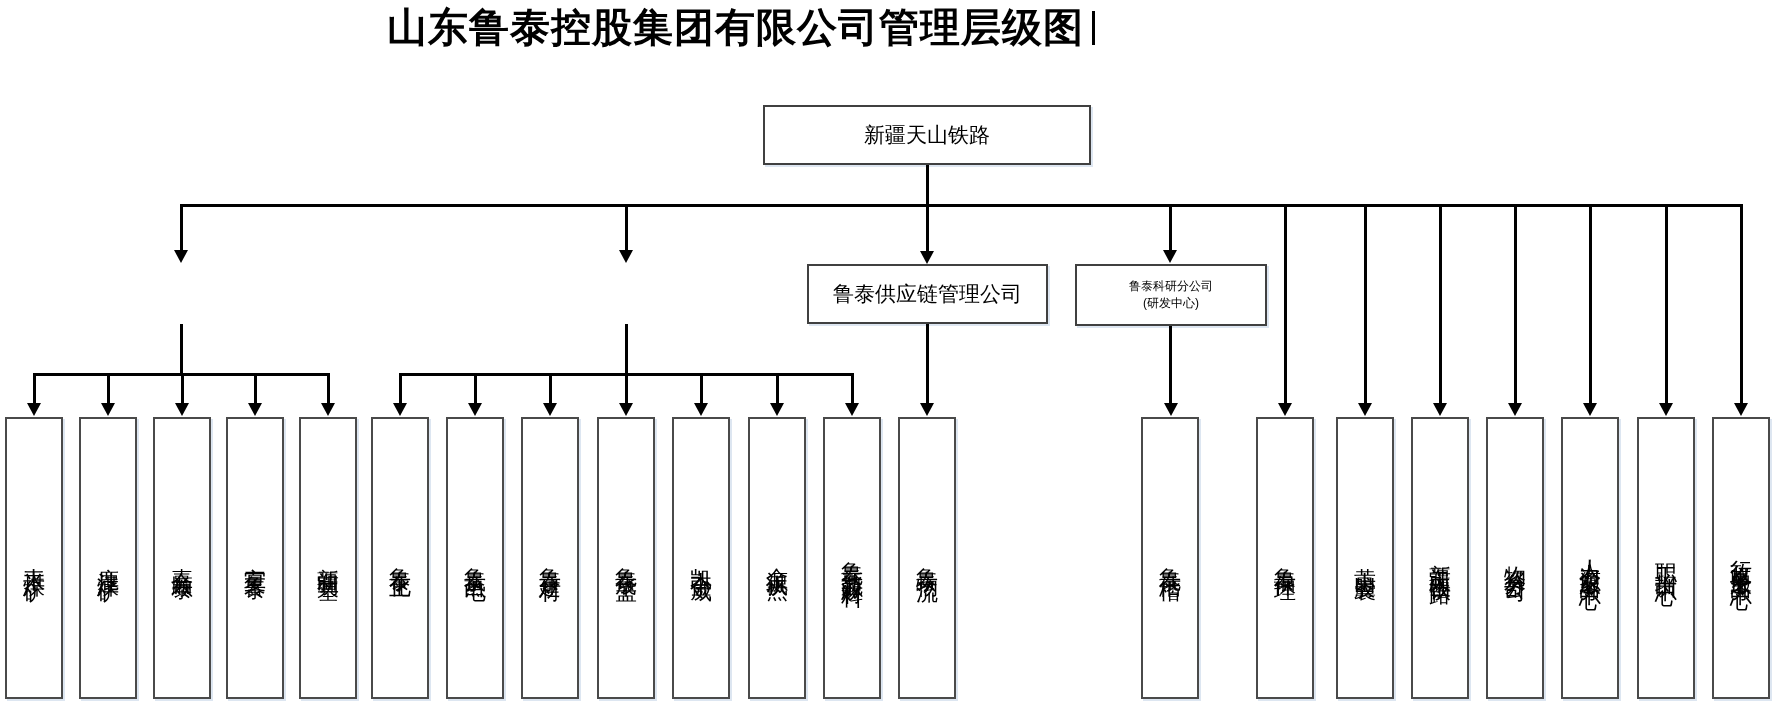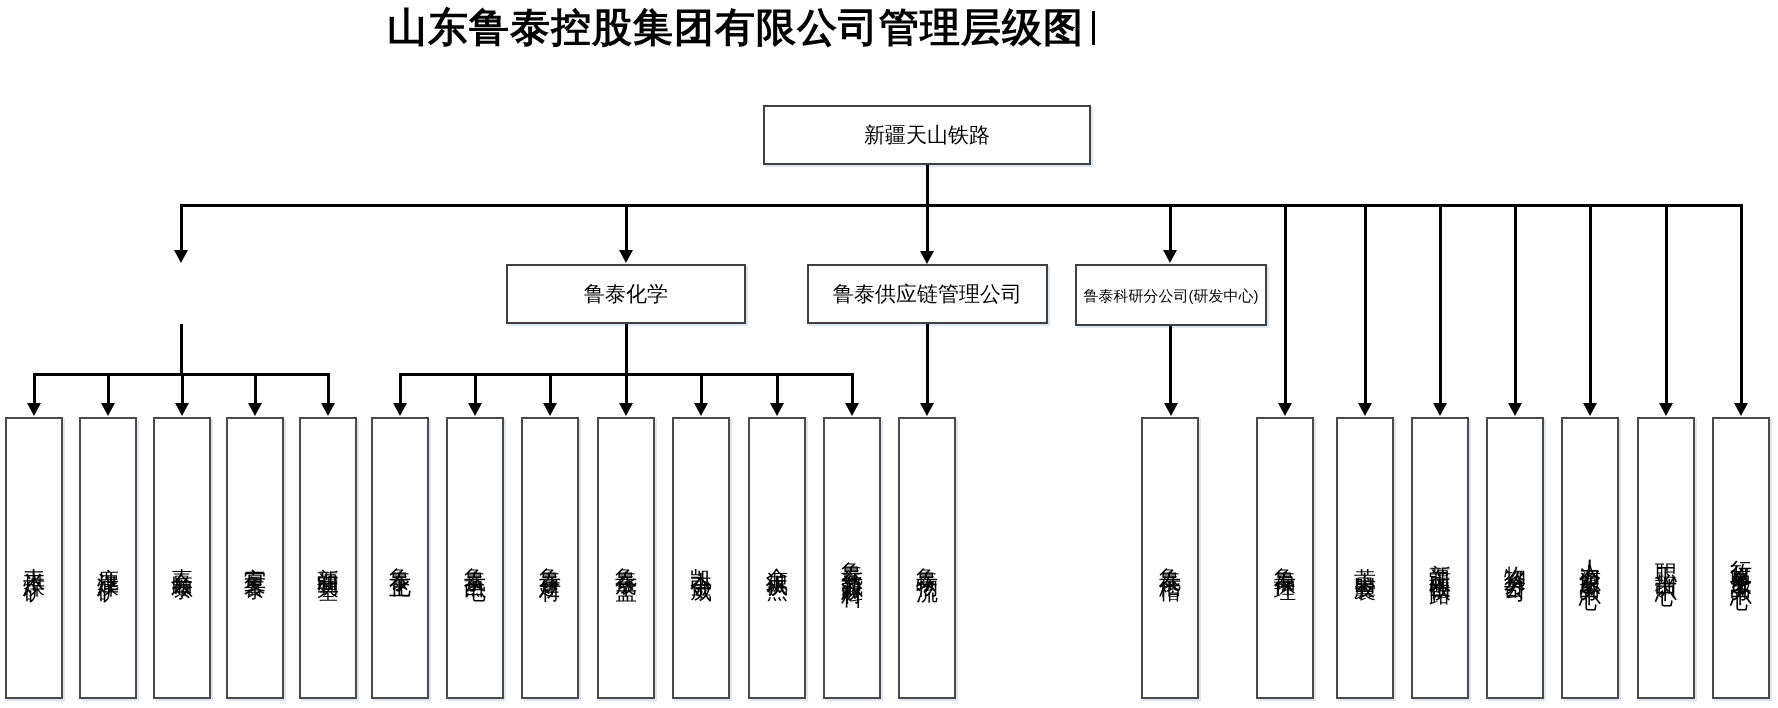--- a/index.html
+++ b/index.html
@@ -7,21 +7,21 @@
          font-family:"Liberation Sans","DejaVu Sans",sans-serif;color:#000;}
   
   .title-wrap{position:absolute;left:0;top:6px;width:1482px;text-align:center;white-space:nowrap;}
   .title{display:inline-block;font-family:"Liberation Serif","DejaVu Serif",serif;
          font-weight:bold;font-size:40px;letter-spacing:1px;line-height:1.1;}
   .cursor{display:inline-block;width:3px;height:34px;background:#000;margin-left:8px;vertical-align:-4px;}
   
   .box{position:absolute;box-sizing:border-box;border:2px solid #404040;background:#fff;
        display:flex;align-items:center;justify-content:center;text-align:center;
        font-size:21px;box-shadow:2px 2px 0 rgba(180,200,225,.45);}
-  .box.small{flex-direction:row;font-size:15px;line-height:1.4;}
+  .box.small{flex-direction:column;font-size:12px;line-height:1.4;}
   .vbox{position:absolute;box-sizing:border-box;top:417px;width:58px;height:282px;
         border:2px solid #4a4a4a;background:#fff;display:flex;align-items:center;justify-content:center;
         box-shadow:2px 2px 0 rgba(180,200,225,.45);}
   .vbox span{writing-mode:vertical-rl;text-orientation:upright;font-size:22px;letter-spacing:4px;
              line-height:1;white-space:nowrap;}
   
   .hline{position:absolute;height:3px;background:#000;}
   .stub{position:absolute;width:3px;background:#000;}
   .arrow{position:absolute;width:3px;background:#000;}
   .arrow::after{content:"";position:absolute;left:50%;bottom:-12px;margin-left:-7px;
@@ -45,21 +45,20 @@
   <div class="arrow" style="left:624.5px;top:204px;height:47px;"></div>
   <div class="arrow" style="left:1168.5px;top:204px;height:47px;"></div>
   <div class="arrow" style="left:1283.5px;top:204px;height:200px;"></div>
   <div class="arrow" style="left:1363.5px;top:204px;height:200px;"></div>
   <div class="arrow" style="left:1438.5px;top:204px;height:200px;"></div>
   <div class="arrow" style="left:1513.5px;top:204px;height:200px;"></div>
   <div class="arrow" style="left:1588.5px;top:204px;height:200px;"></div>
   <div class="arrow" style="left:1664.5px;top:204px;height:200px;"></div>
   <div class="arrow" style="left:1739.5px;top:204px;height:200px;"></div>
 
-  <div class="box" style="left:506px;top:264px;width:240px;height:60px;">鲁泰化学</div>
   <div class="box" style="left:807px;top:264px;width:241px;height:60px;">鲁泰供应链管理公司</div>
   <div class="box small" style="left:1075px;top:264px;width:192px;height:62px;">
     <span>鲁泰科研分公司</span>
     <span>(研发中心)</span>
   </div>
 
   <div class="stub" style="left:179.5px;top:324px;height:49px;"></div>
   <div class="hline" style="left:32.5px;top:373px;width:297px;"></div>
   <div class="arrow" style="left:32.5px;top:373px;height:31px;"></div>
   <div class="arrow" style="left:106.5px;top:373px;height:31px;"></div>

